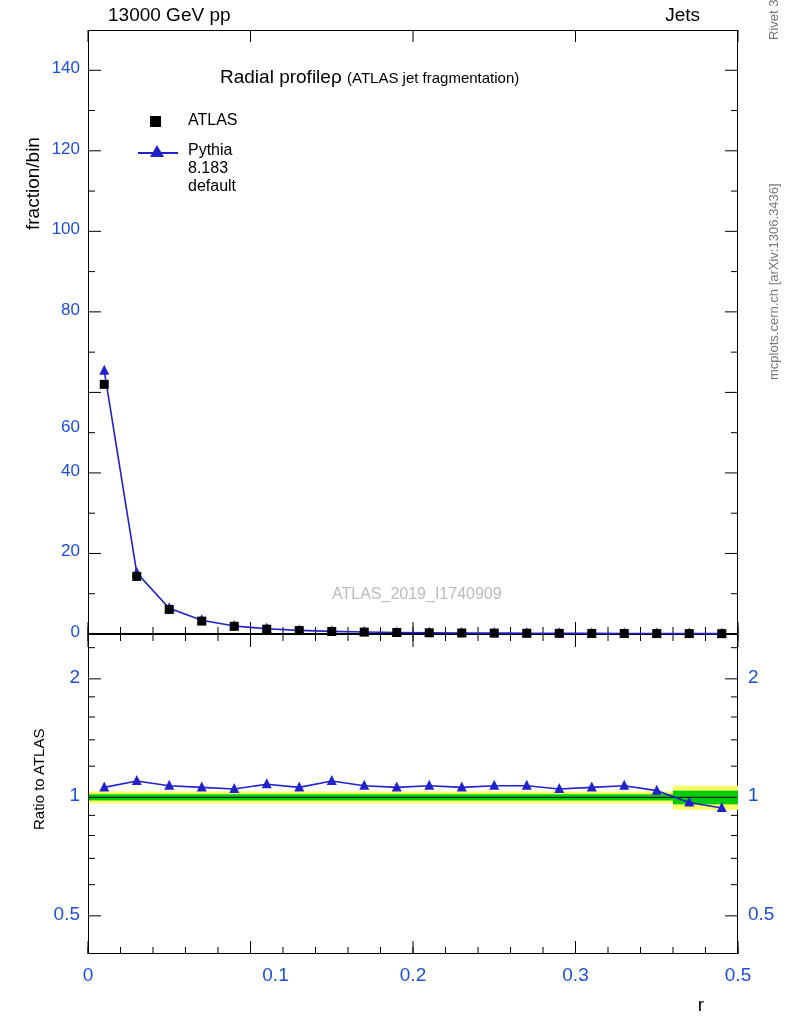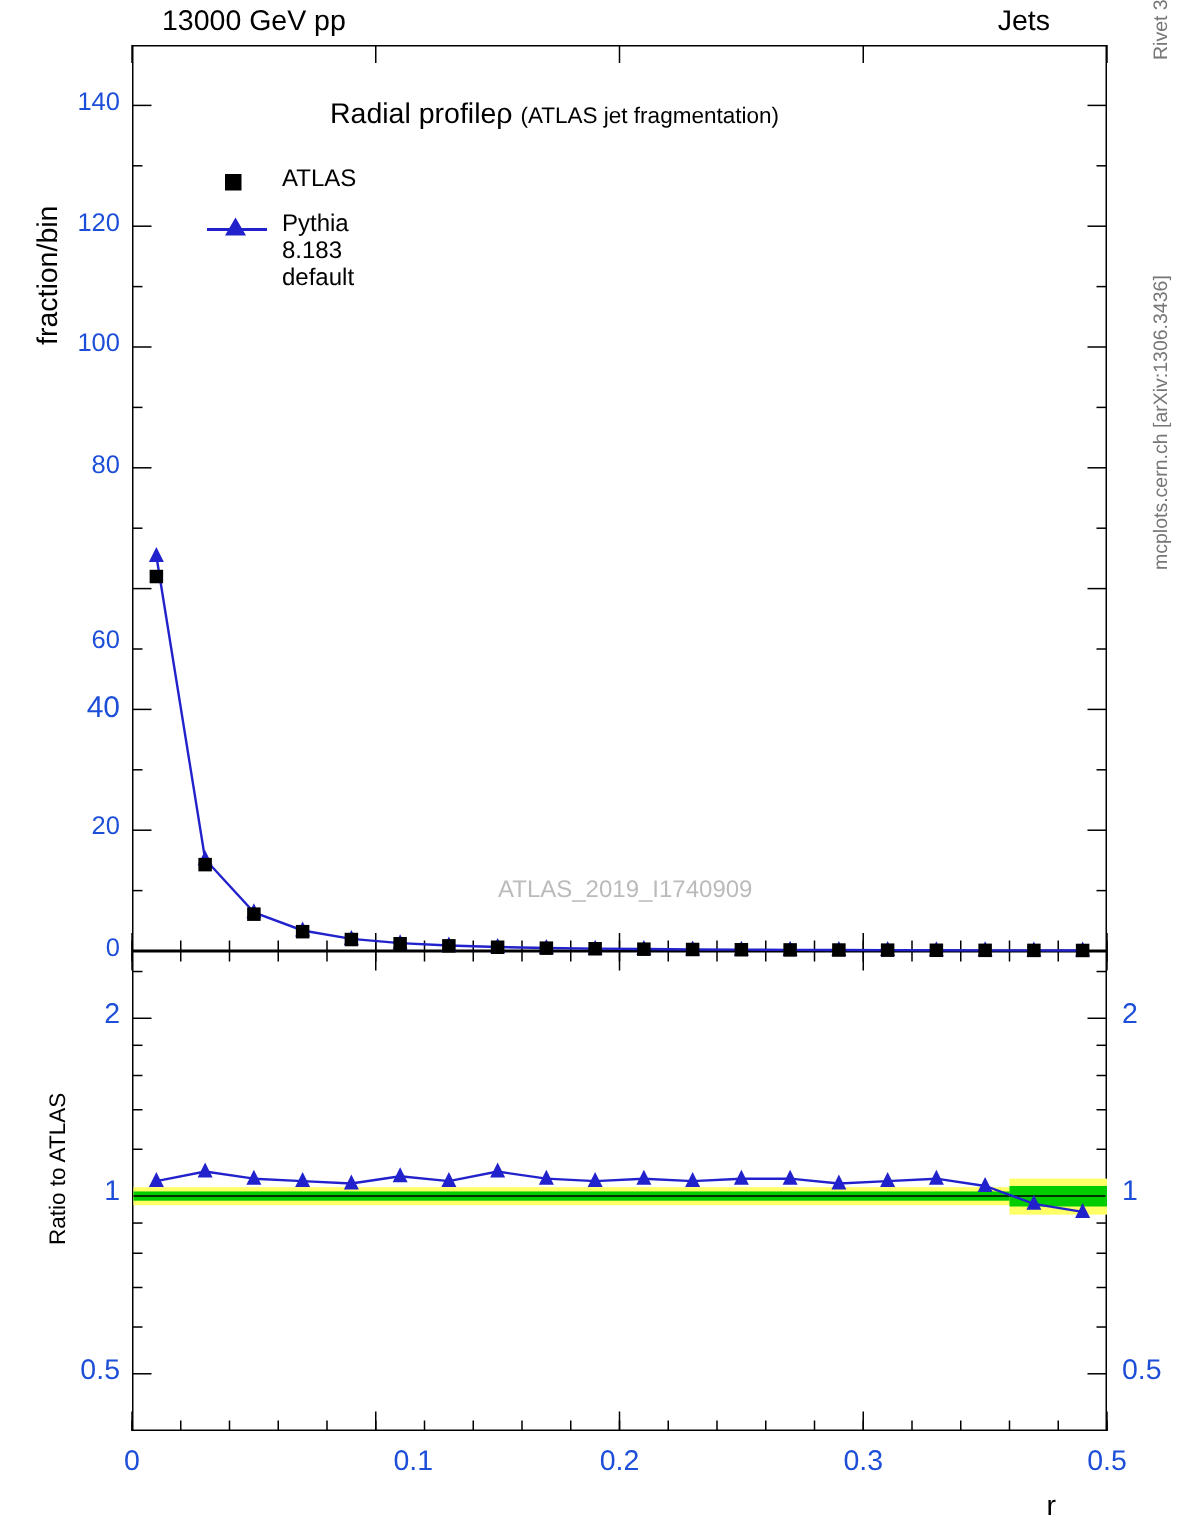--- a/index.html
+++ b/index.html
@@ -291,21 +291,21 @@
         <polygon points="619.25,789.7857487309119 629.25,789.7857487309119 624.25,779.7857487309119" fill="#2222cc"></polygon>
         <polygon points="651.7499999999999,794.6474480145586 661.7499999999999,794.6474480145586 656.7499999999999,784.6474480145586" fill="#2222cc"></polygon>
         <polygon points="684.25,806.5598043945827 694.25,806.5598043945827 689.25,796.5598043945827" fill="#2222cc"></polygon>
         <polygon points="716.75,811.9306619129356 726.75,811.9306619129356 721.75,801.9306619129356" fill="#2222cc"></polygon>
       </g>
   </svg>
 
   <div id="labels-layer">
       <div class="lbl" style="font-size: 17px; top: 622px; left: 80px; transform: translateX(-100%);">0</div>
       <div class="lbl" style="font-size: 17px; top: 541.467px; left: 80px; transform: translateX(-100%);">20</div>
-      <div class="lbl" style="font-size: 20px; top: 460.933px; left: 80px; transform: translateX(-100%);">40</div>
+      <div class="lbl" style="font-size: 17px; top: 460.933px; left: 80px; transform: translateX(-100%);">40</div>
       <div class="lbl" style="font-size: 17px; top: 389px; left: 80px; transform: translateX(-100%); margin-top: 28px;">60</div>
       <div class="lbl" style="font-size: 17px; top: 299.867px; left: 80px; transform: translateX(-100%);">80</div>
       <div class="lbl" style="font-size: 17px; top: 219.333px; left: 80px; transform: translateX(-100%);">100</div>
       <div class="lbl" style="font-size: 17px; top: 138.8px; left: 80px; transform: translateX(-100%);">120</div>
       <div class="lbl" style="font-size: 17px; top: 58.2667px; left: 80px; transform: translateX(-100%);">140</div>
       <div class="lbl" style="font-size: 19px; top: 902.852px; left: 80px; transform: translateX(-100%);">0.5</div>
       <div class="lbl" style="font-size: 19px; top: 902.852px; left: 748px;">0.5</div>
       <div class="lbl" style="font-size: 19px; top: 784.353px; left: 80px; transform: translateX(-100%);">1</div>
       <div class="lbl" style="font-size: 19px; top: 784.353px; left: 748px;">1</div>
       <div class="lbl" style="font-size: 19px; top: 665.853px; left: 80px; transform: translateX(-100%);">2</div>

